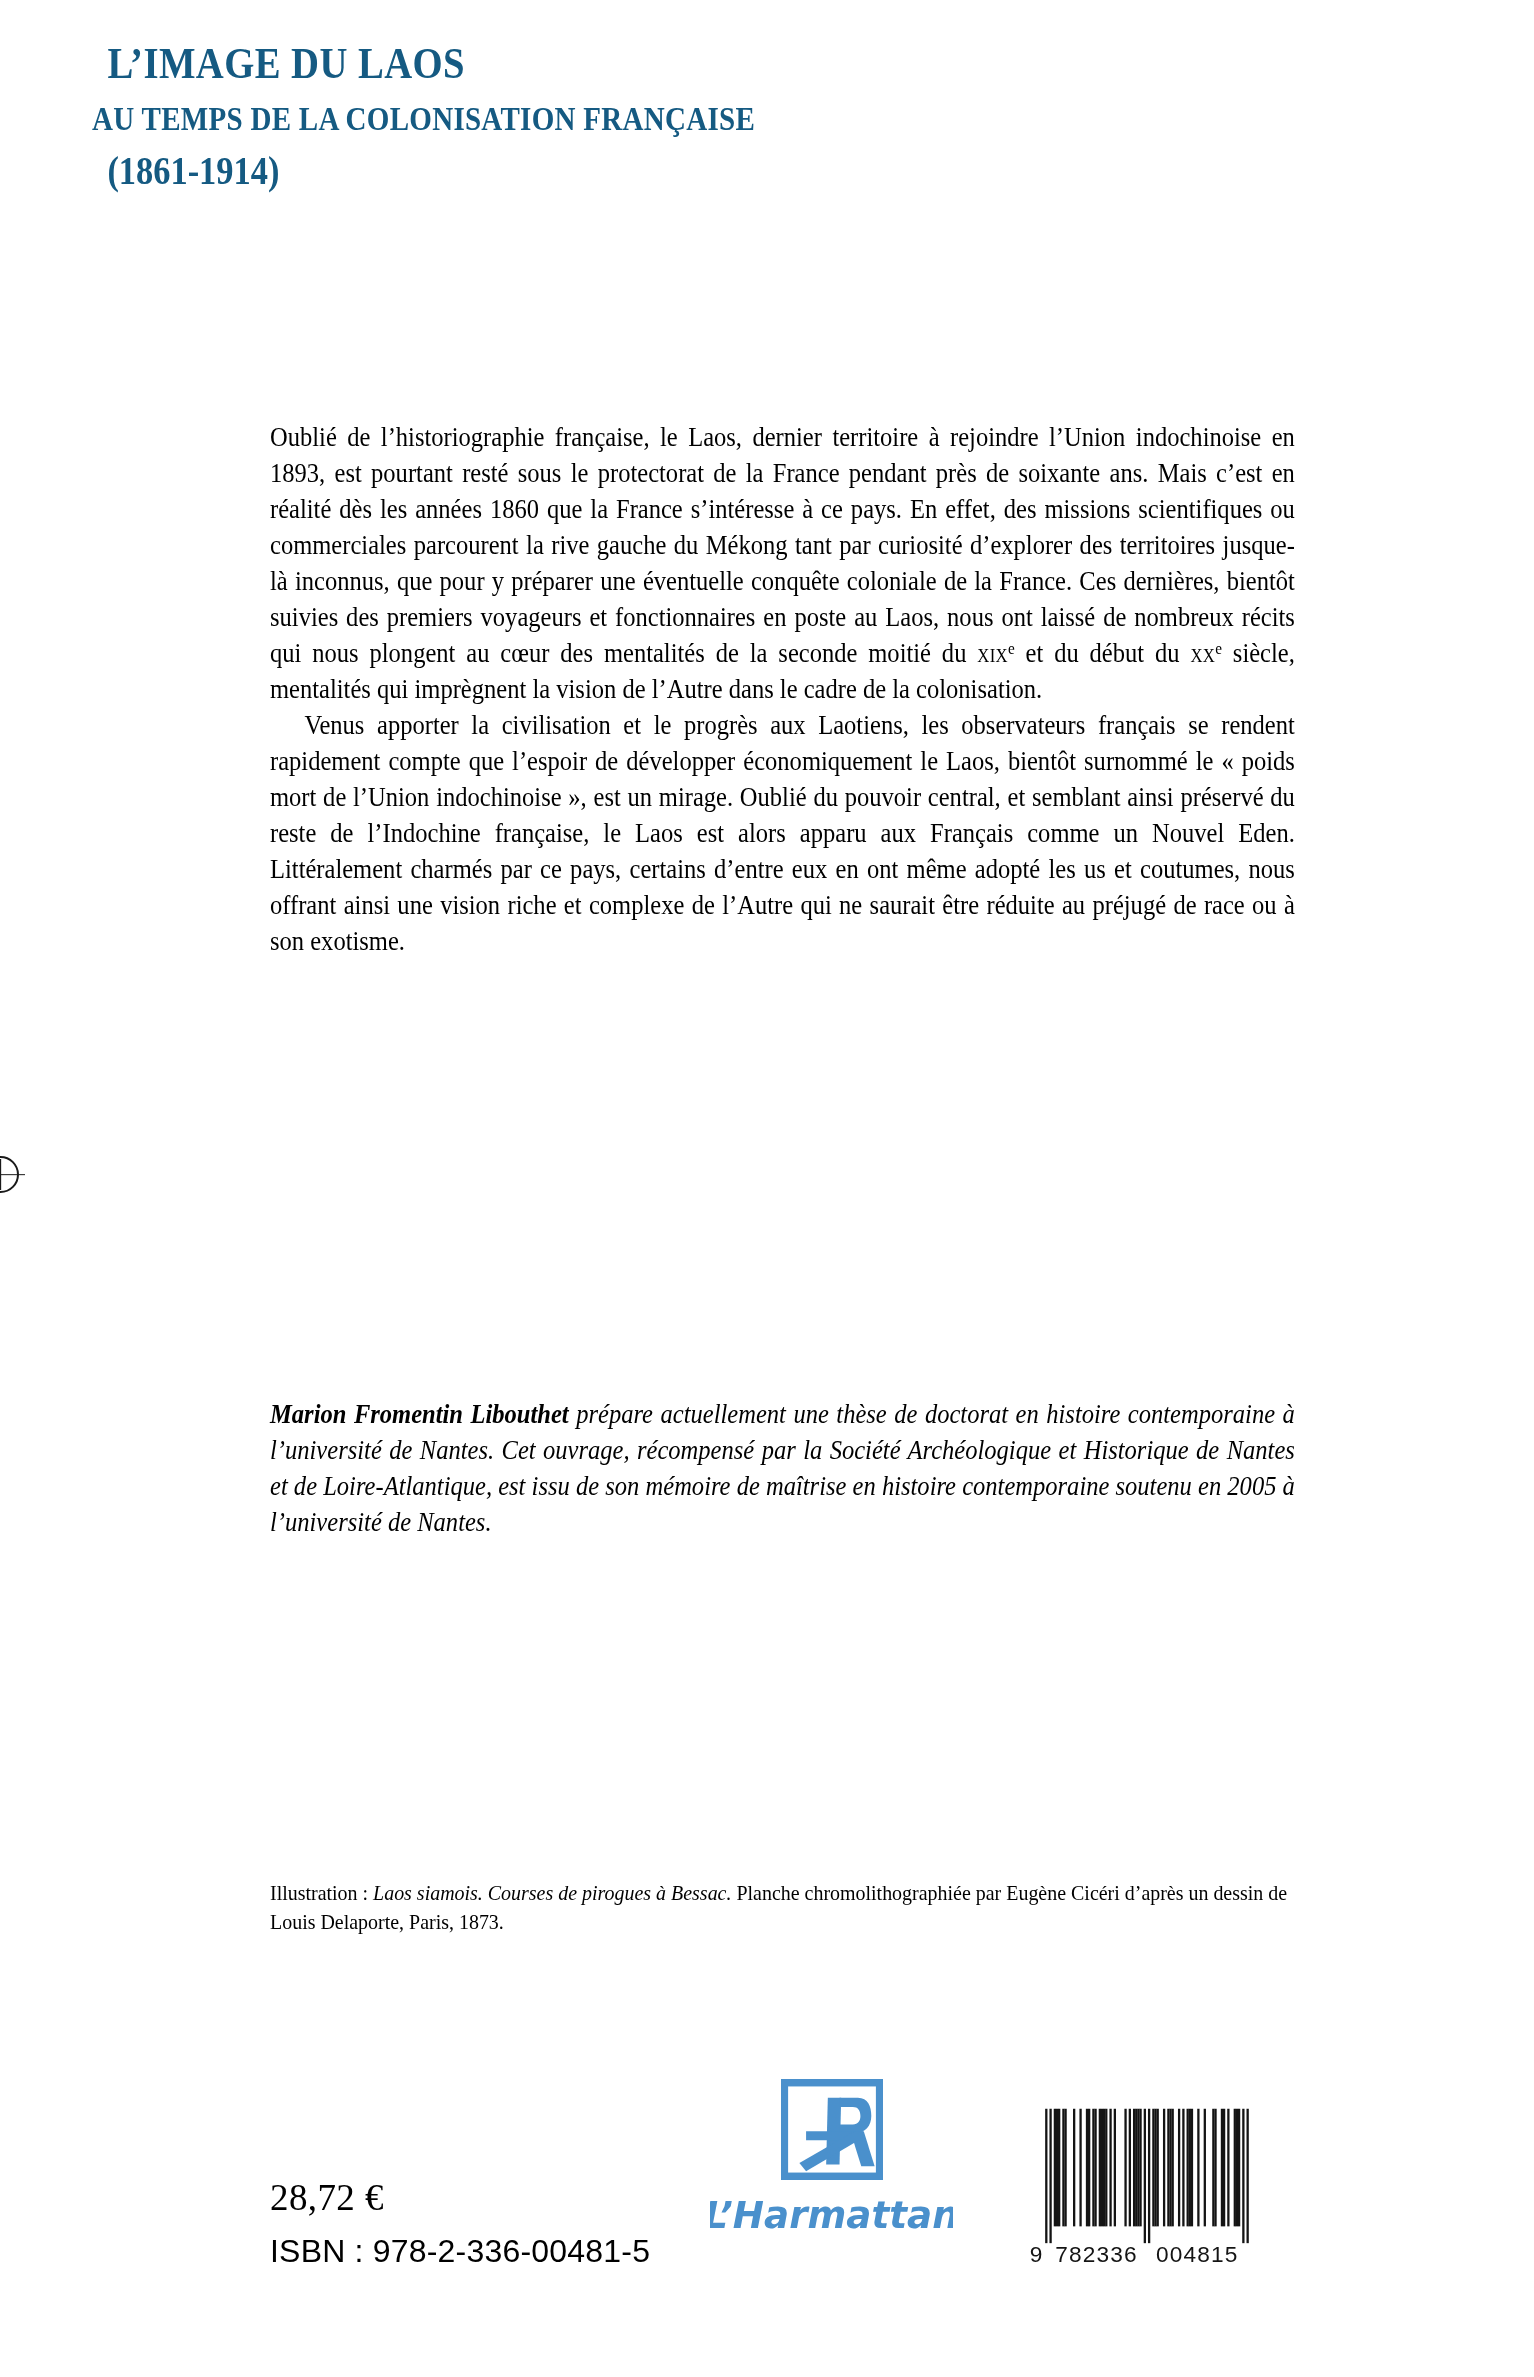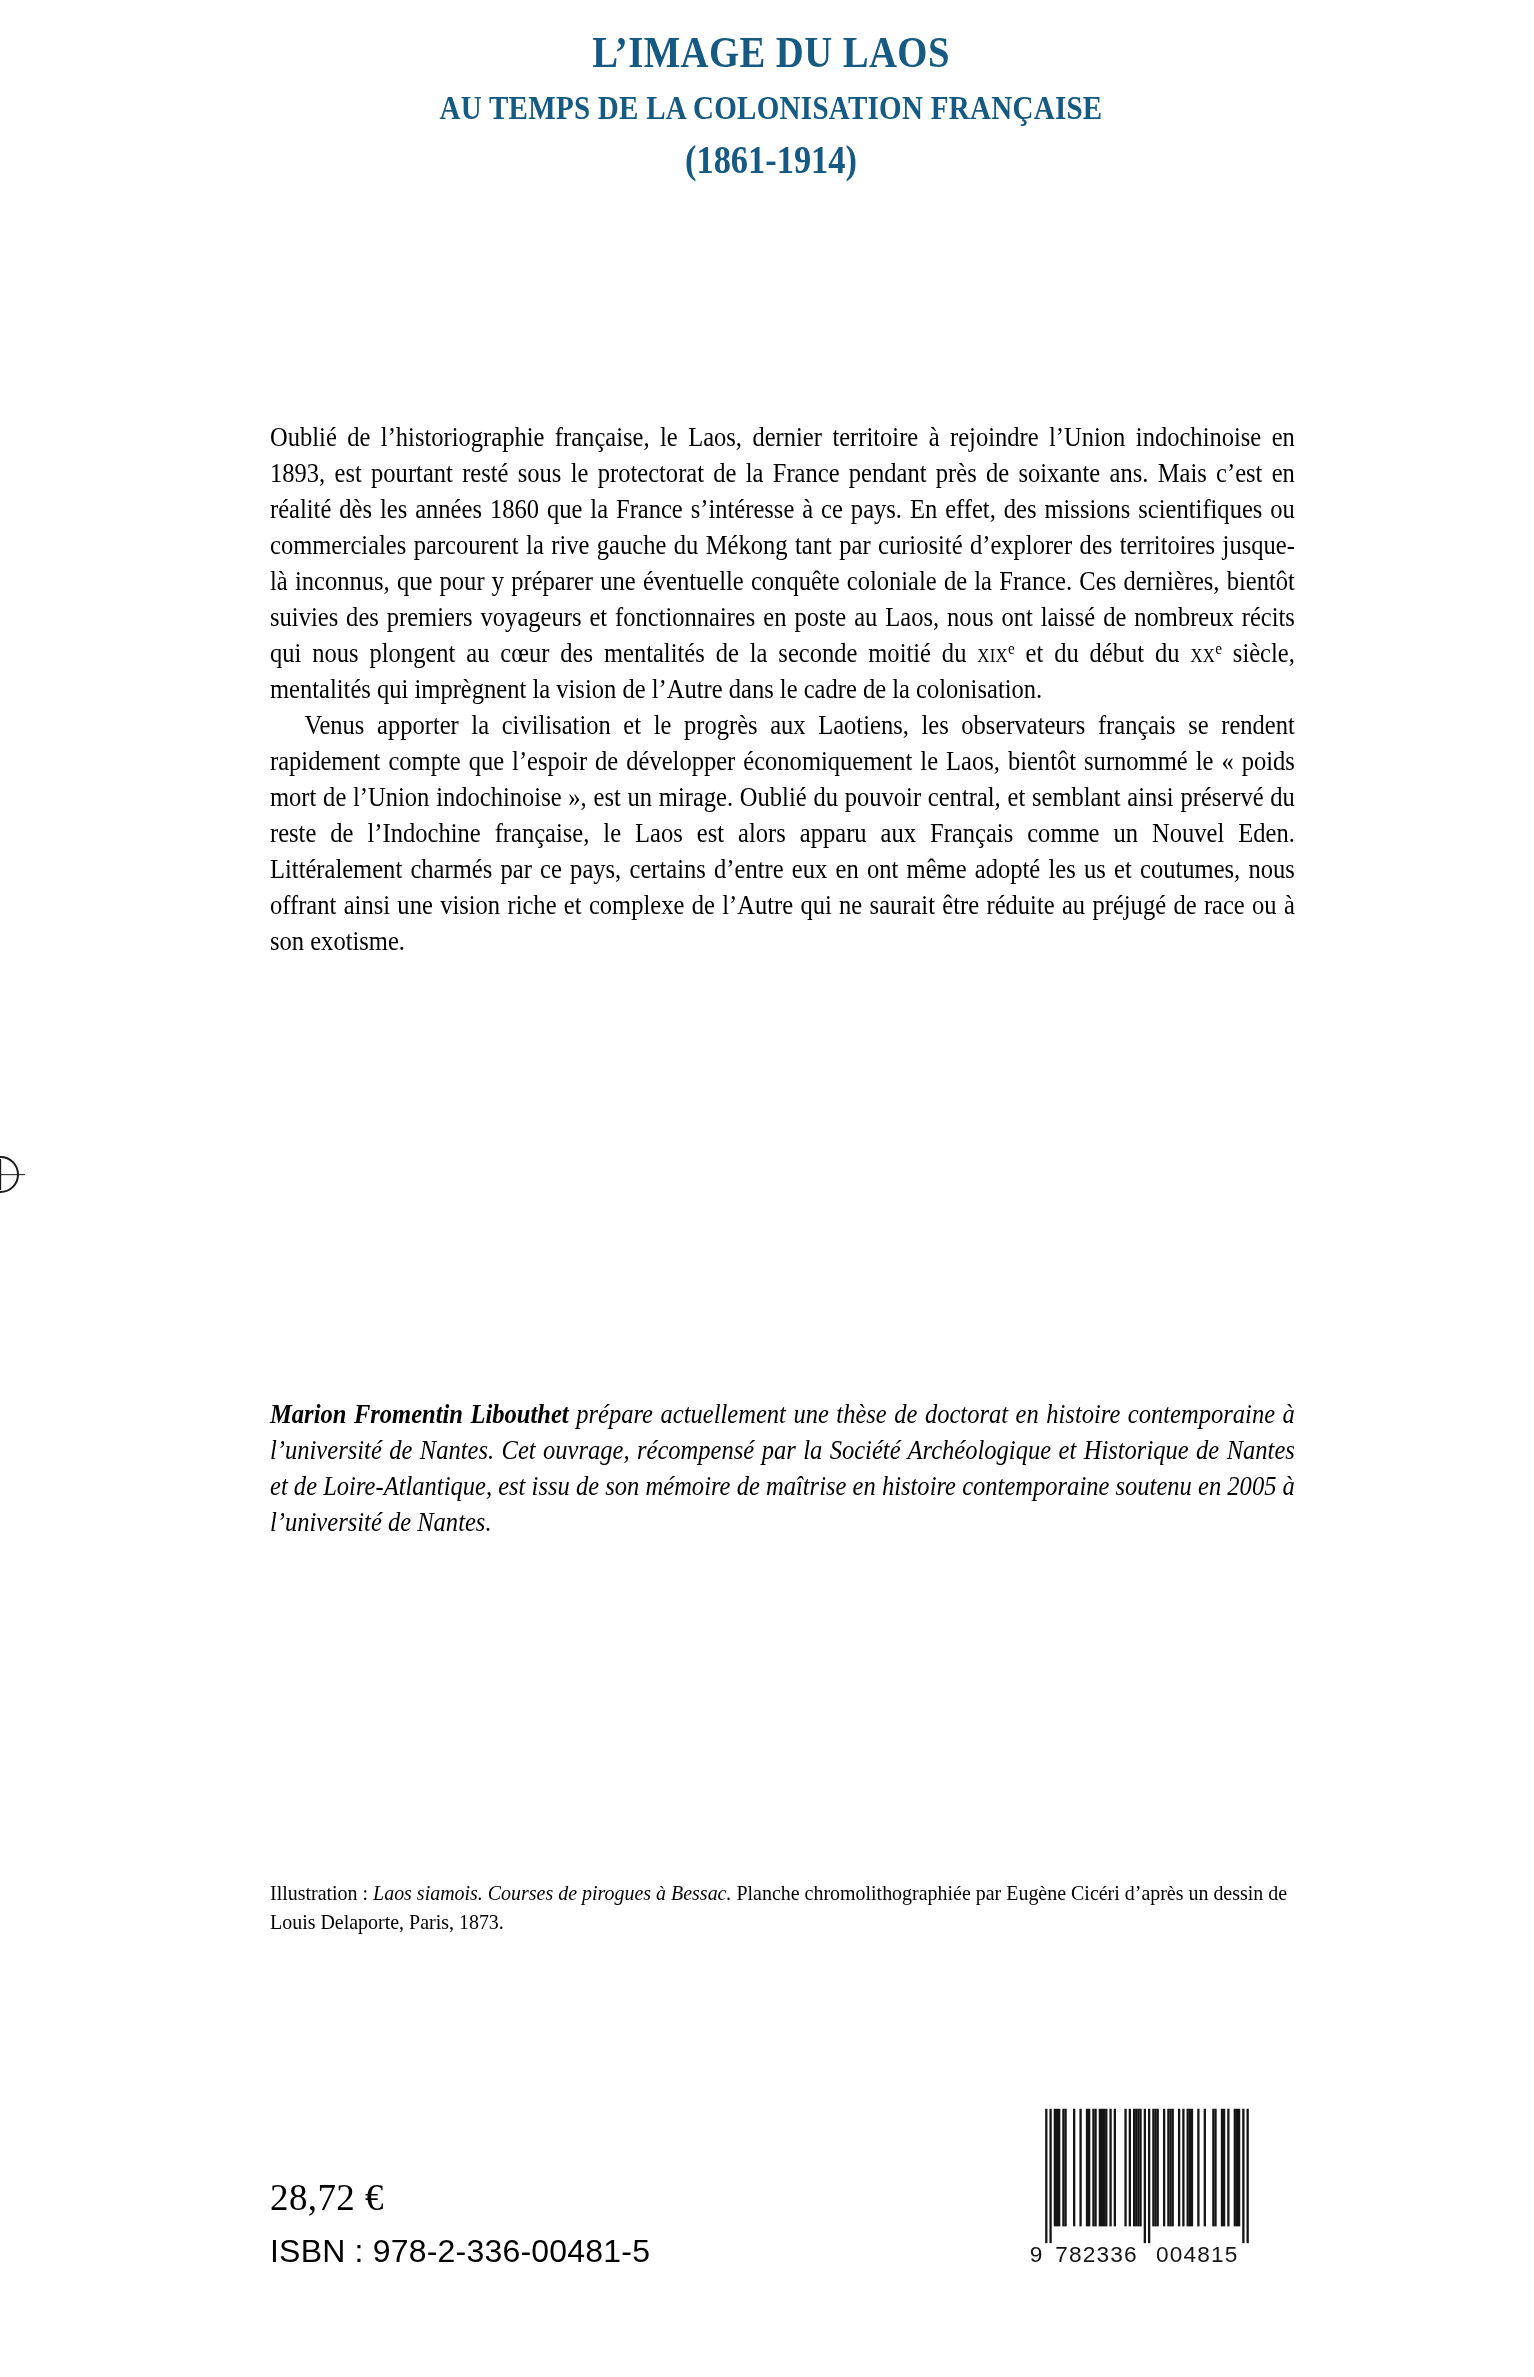--- a/index.html
+++ b/index.html
@@ -53,24 +53,22 @@
     width: 1.7px;
     background: #1a1a1a;
     transform: translateX(-50%);
   }
 
   
   .title-block {
     position: absolute;
     left: 0;
     right: 0;
-    top: 28px;
-    text-align: center;
+    top: 39px;
     color: #155a82;
-    padding-left: 8px;
   }
   .title-main {
     font-family: "Liberation Serif", "DejaVu Serif", serif;
     font-weight: bold;
     font-size: 45px;
     line-height: 1.08;
     letter-spacing: 0.5px;
     transform: scaleX(0.86);
     transform-origin: center center;
     white-space: nowrap;
@@ -237,20 +235,44 @@
 
   <div class="bio">
     <strong>Marion Fromentin Libouthet</strong><span> prépare actuellement une thèse de doctorat en histoire contemporaine à l’université de Nantes. Cet ouvrage, récompensé par la Société Archéologique et Historique de Nantes et de Loire-Atlantique, est issu de son mémoire de maîtrise en histoire contemporaine soutenu en 2005 à l’université de Nantes.</span>
   </div>
 
   <div class="credit"><span>Illustration : </span><em>Laos siamois. Courses de pirogues à Bessac.</em><span> Planche chromolithographiée par Eugène Cicéri d’après un dessin de Louis Delaporte, Paris, 1873.</span></div>
 
   <div class="price">28,72 €</div>
   <div class="isbn">ISBN : 978-2-336-00481-5</div>
 
+  <div class="publisher">
+    <div class="logo-mark">
+      <svg viewBox="0 0 122 120" width="102" height="101" aria-hidden="true">
+        <rect x="4" y="4" width="114" height="112" fill="none" stroke="#4a90cc" stroke-width="9"></rect>
+        <g fill="#4a90cc">
+
+          <path d="M56 22 L72 22 L70 102 L54 102 Z"></path>
+
+          <path d="M70 22 L92 22 C104 22 108 32 108 44 C108 56 101 64 88 65 L70 65 L70 54 L86 54 C92 54 95 50 95 44 C95 37 92 33 86 33 L70 33 Z"></path>
+
+          <path d="M83 62 L99 62 L112 104 L96 104 Z"></path>
+
+          <path d="M30 62 L98 62 L98 73 L30 73 Z"></path>
+
+          <path d="M88 62 L98 70 L30 110 L22 100 Z"></path>
+        </g>
+      </svg>
+    </div>
+    <div class="logo-wordmark">
+      <svg viewBox="0 0 300 56" width="243" height="47" aria-hidden="true">
+        <text x="150" y="44" text-anchor="middle" font-family="'DejaVu Sans', sans-serif" font-size="46" font-weight="bold" font-style="italic" fill="#4a90cc">L’Harmattan</text>
+      </svg>
+    </div>
+  </div>
 
   <div class="barcode">
     <svg id="barcode-svg" viewBox="0 0 350 200" width="294" height="168" aria-hidden="true">
         <rect x="24.00" y="14" width="2.73" height="160" fill="#141414"></rect>
         <rect x="29.10" y="14" width="2.73" height="160" fill="#141414"></rect>
         <rect x="34.20" y="14" width="2.73" height="140" fill="#141414"></rect>
         <rect x="36.75" y="14" width="2.73" height="140" fill="#141414"></rect>
         <rect x="39.30" y="14" width="2.73" height="140" fill="#141414"></rect>
         <rect x="44.40" y="14" width="2.73" height="140" fill="#141414"></rect>
         <rect x="46.95" y="14" width="2.73" height="140" fill="#141414"></rect>

